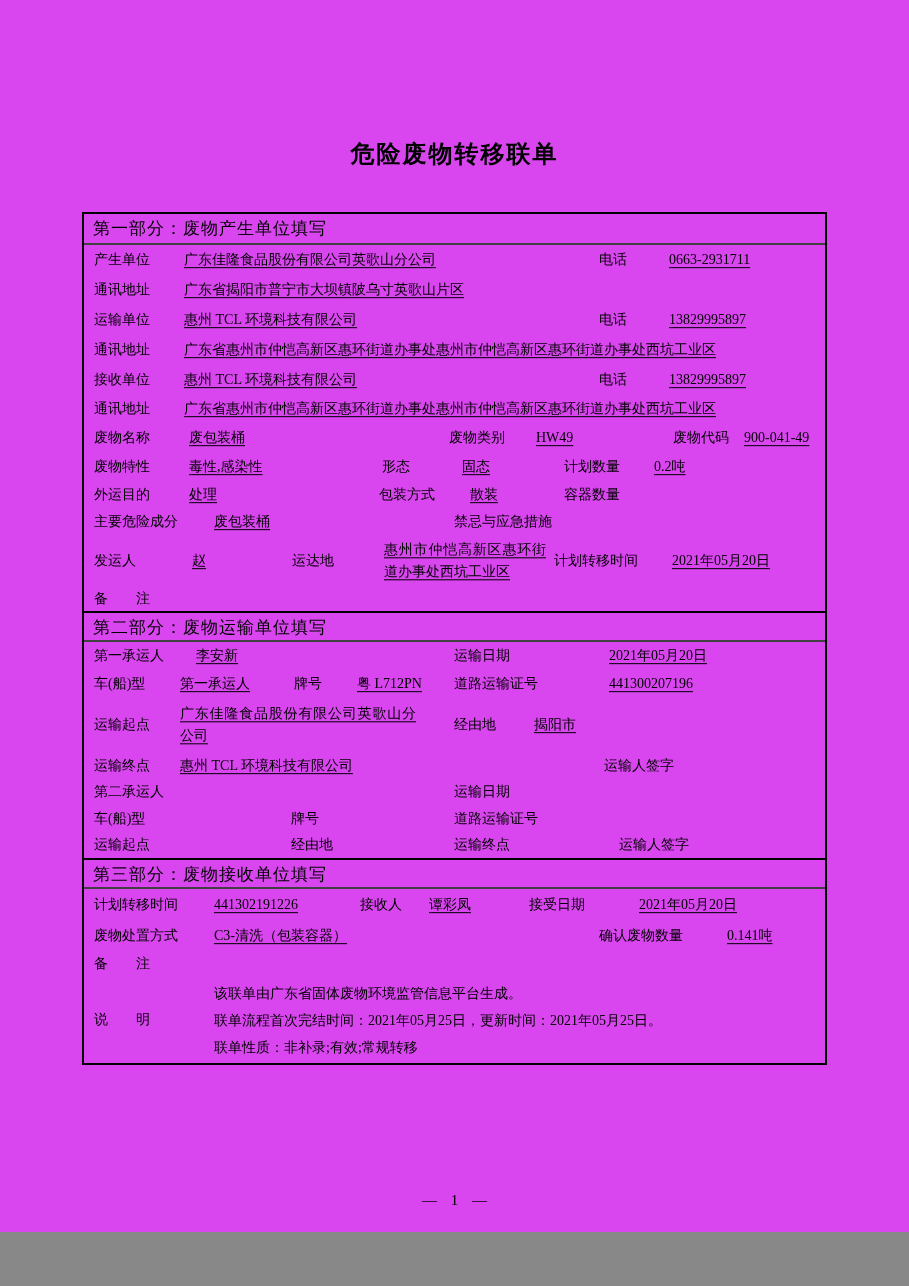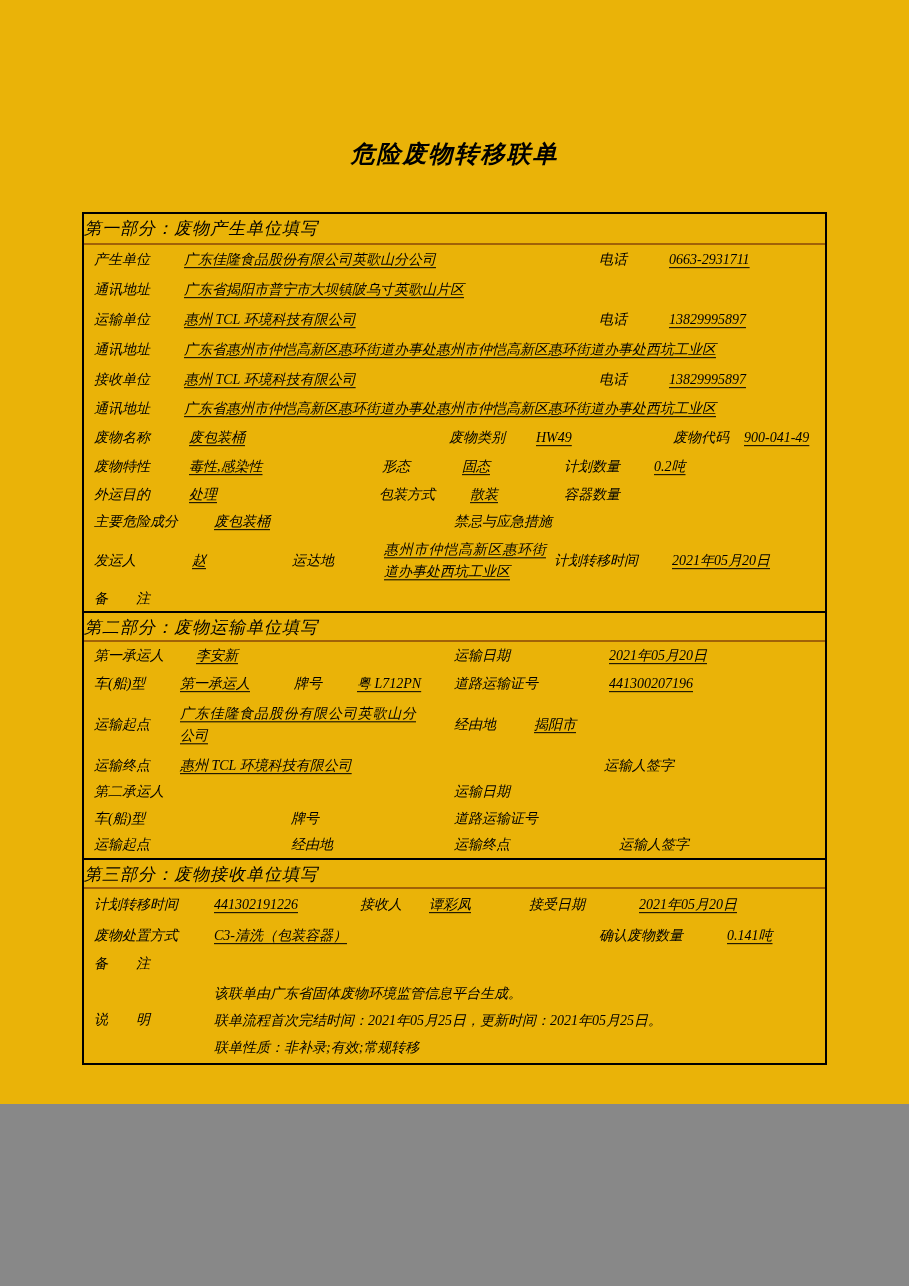--- a/index.html
+++ b/index.html
@@ -1,43 +1,43 @@
 <!DOCTYPE html>
 <html><head>
 <meta charset="utf-8">
 <style>
   html,body{margin:0;padding:0;background:#888;}
   .page{
     position:relative;
-    width:909px;height:1104px;
-    background:#eab308;
+    width:909px;height:1232px;
+    background:#d946ef;
     font-family:"Liberation Serif","DejaVu Serif",serif;
     color:#000;
     overflow:hidden;
-    font-style:italic;
   }
   .title{
     position:absolute;top:138px;left:0;width:909px;
     text-align:center;font-size:24px;letter-spacing:2px;font-weight:600;
   }
   .serial-line{
     position:absolute;top:185px;left:82px;width:733px;
     text-align:right;font-size:13.5px;
   }
   .serial-line .lbl{margin-right:8px;}
   .manifest-table{
     position:absolute;top:212px;left:82px;width:745px;
     box-sizing:border-box;
     border:2px solid #000;
   }
   .section-header{
     box-sizing:border-box;
     height:31px;line-height:29px;
+    padding-left:9px;
     font-size:17px;letter-spacing:1px;
-    border-bottom:2px solid #a16207;
+    border-bottom:2px solid #404040;
   }
   .section-header.mid{border-top:2px solid #000;}
   .section-body{position:relative;width:100%;}
   .r{position:relative;width:100%;}
   .c{
     position:absolute;top:50%;transform:translateY(-50%);
     white-space:nowrap;font-size:14px;line-height:1.55;
   }
   .wrap{white-space:normal;text-align:justify;}
   .u{text-decoration:underline;text-underline-offset:3px;text-decoration-thickness:1px;}

